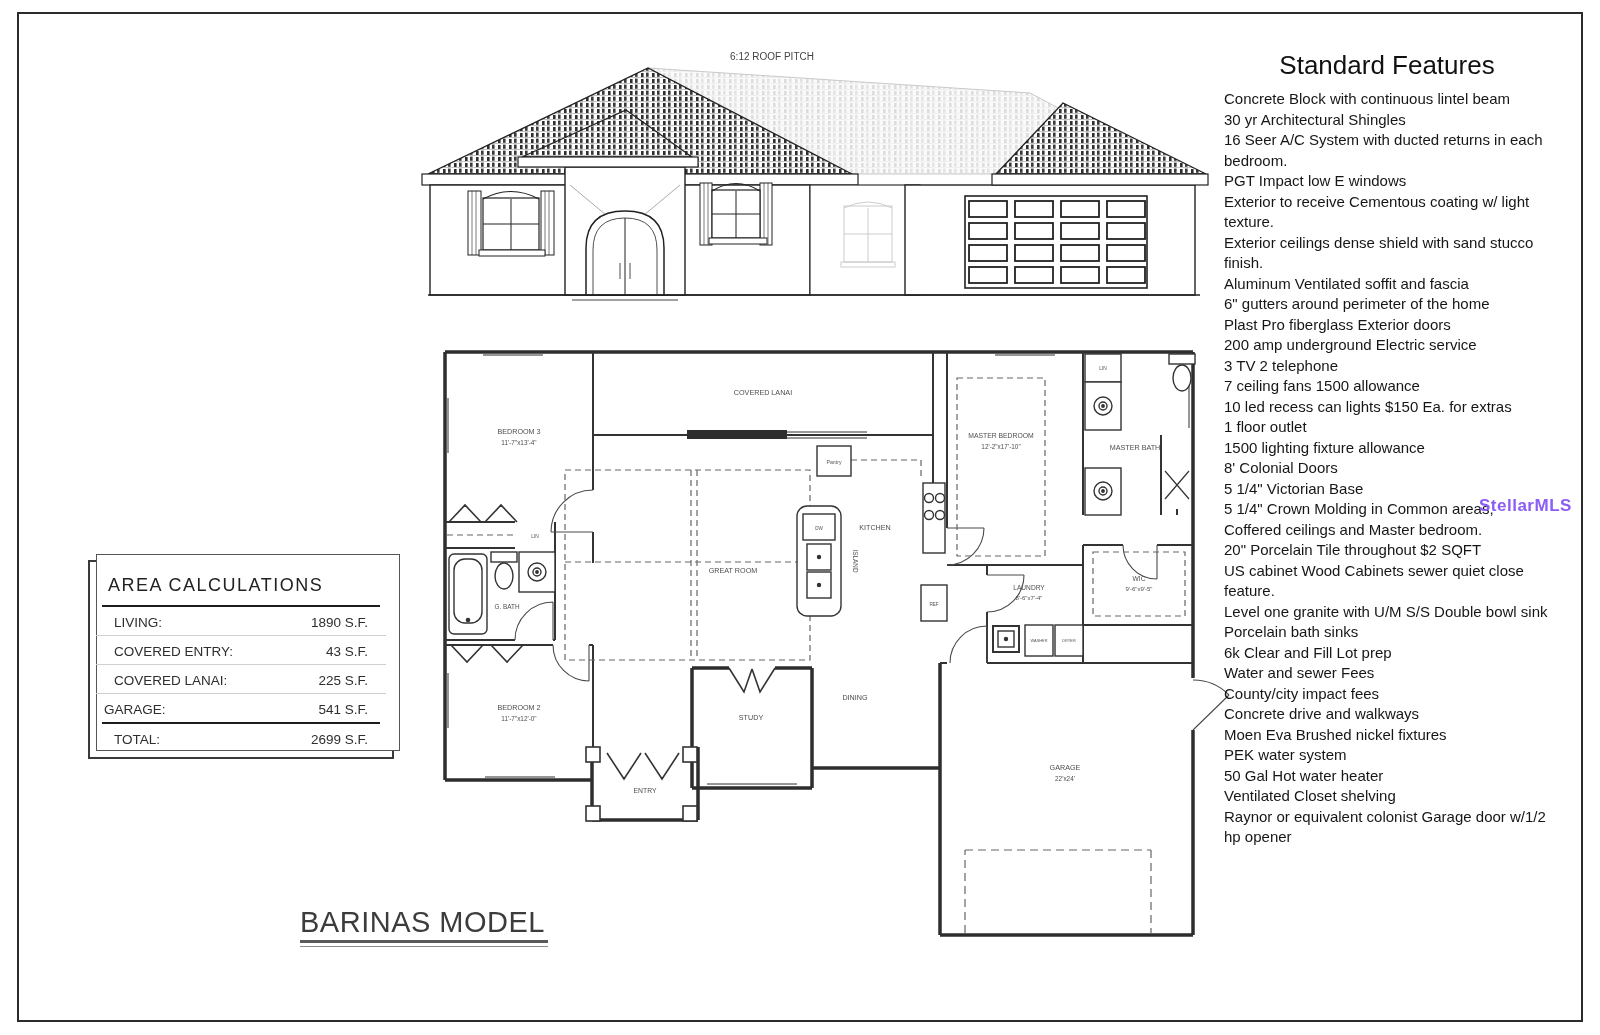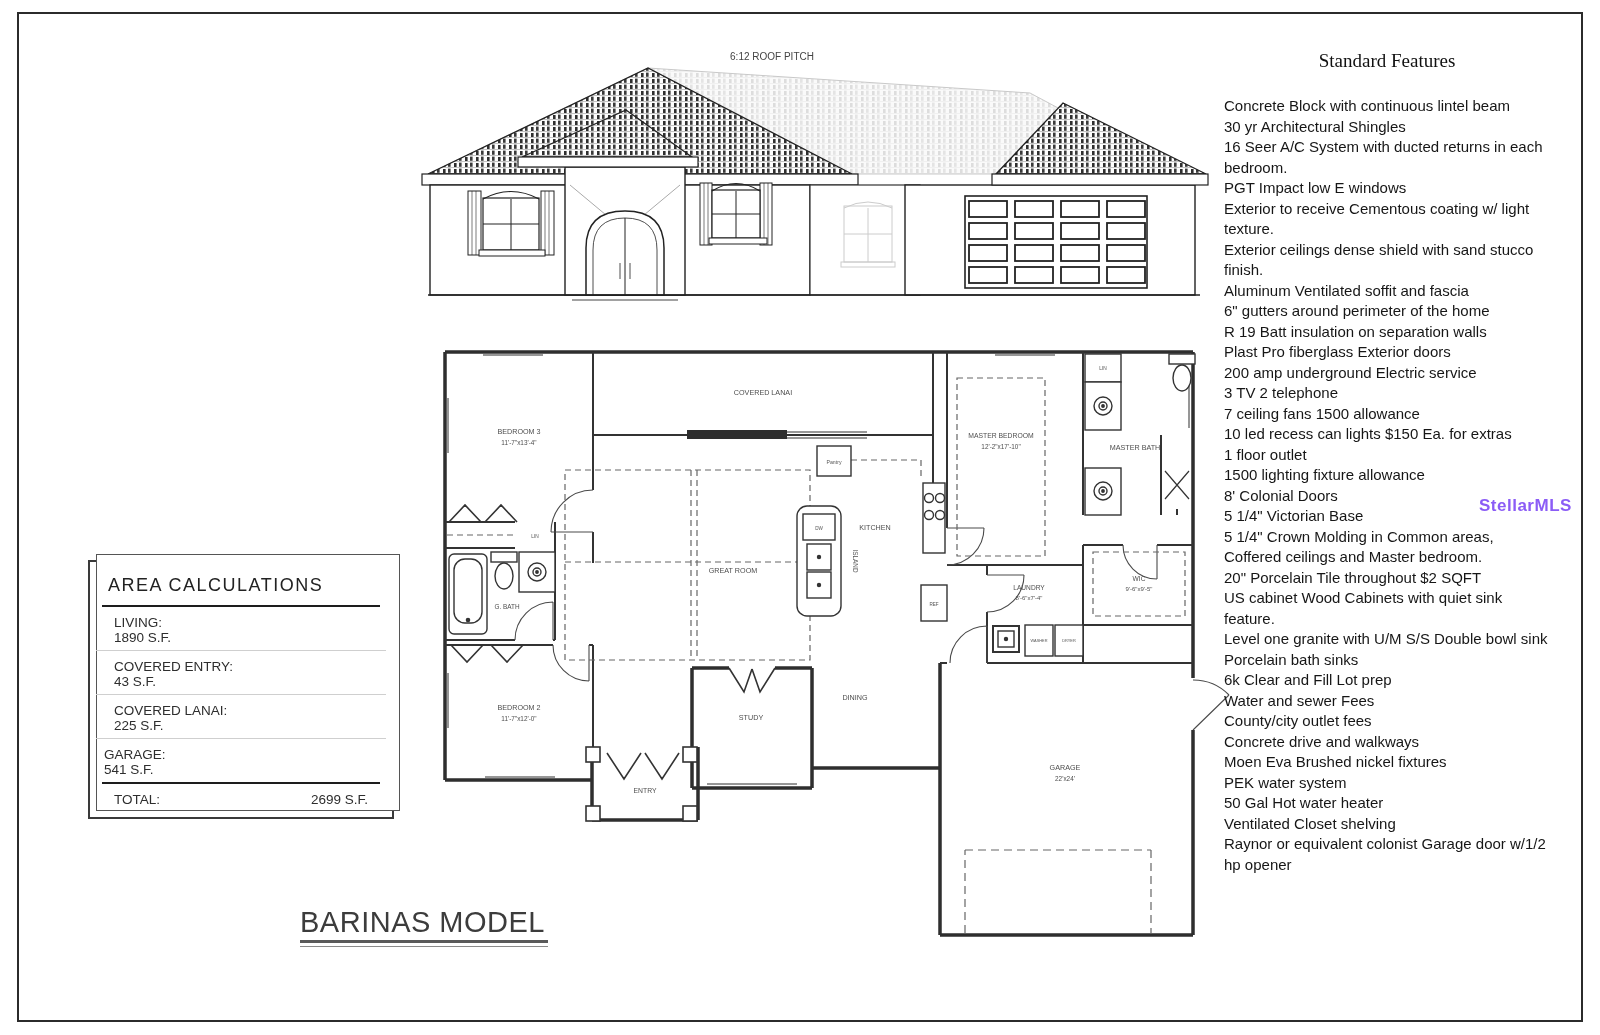--- a/index.html
+++ b/index.html
@@ -3,28 +3,28 @@
 <meta charset="utf-8">
 <style>
   html,body{margin:0;padding:0;background:#fff;}
   body{width:1600px;height:1035px;position:relative;font-family:"Liberation Sans",sans-serif;color:#1a1a1a;overflow:hidden;}
   .sheet-border{position:absolute;left:17px;top:12px;width:1562px;height:1006px;border:2px solid #2b2b2b;}
   
   .elev{position:absolute;left:420px;top:48px;width:790px;height:260px;}
   .plan{position:absolute;left:435px;top:338px;width:800px;height:610px;}
   
   .features{position:absolute;left:1224px;top:50px;width:326px;}
-  .features .title{font-size:19px;text-align:center;color:#111;margin-bottom:24px;font-family:Liberation Serif, serif;}
+  .features .title{font-size:26px;text-align:center;color:#111;margin-bottom:8px;}
   .features .item{font-size:15px;line-height:20.5px;color:#161616;}
   
   .ac-box{position:absolute;left:88px;top:560px;width:302px;background:#fff;border:2px solid #3a3a3a;z-index:2;}
   .ac-box::before{content:"";position:absolute;left:6px;top:-8px;width:100%;height:100%;border:1.5px solid #555;z-index:-1;background:#fff;}
   .ac-title{font-size:18px;letter-spacing:1.5px;color:#222;padding:13px 18px 9px 18px;}
   .ac-rule{border-top:2.5px solid #1d1d1d;margin:0 12px;}
-  .ac-row{display:flex;justify-content:space-between;padding:8px 18px 5px 18px;font-size:13.5px;color:#2e2e2e;border-bottom:1px solid #cfcfcf;margin:0 6px;flex-direction:column;}
+  .ac-row{display:flex;justify-content:space-between;padding:8px 18px 5px 18px;font-size:13.5px;color:#2e2e2e;border-bottom:1px solid #cfcfcf;margin:0 6px;}
   .ac-row:last-child{border-bottom:none;padding-left:8px;}
   .ac-total{display:flex;justify-content:space-between;padding:8px 18px 10px 18px;font-size:13.5px;color:#2e2e2e;margin:0 6px;}
   
   .model{position:absolute;left:300px;top:906px;z-index:2;}
   .model .name{font-size:29px;color:#3c3c3c;letter-spacing:0.5px;}
   .model .rule{width:248px;height:3px;border-top:3px solid #5a5a5a;border-bottom:1px solid #8a8a8a;margin-top:1px;}
   .watermark{position:absolute;left:1479px;top:496px;font-size:17px;font-weight:bold;color:#8b5cf6;letter-spacing:0.5px;z-index:3;}
   svg text{font-family:"Liberation Sans",sans-serif;}
 </style>
 </head>
@@ -317,21 +317,20 @@
 
       <div class="item">Exterior to receive Cementous coating w/ light texture.</div>
 
       <div class="item">Exterior ceilings dense shield with sand stucco finish.</div>
 
       <div class="item">Aluminum Ventilated soffit and fascia</div>
 
       <div class="item">6" gutters around perimeter of the home</div>
 
 
-      <div class="item">R 19 Batt insulation on separation walls</div>
 
       <div class="item">Plast Pro fiberglass Exterior doors</div>
 
       <div class="item">200 amp underground Electric service</div>
 
       <div class="item">3 TV 2 telephone</div>
 
       <div class="item">7 ceiling fans 1500 allowance</div>
 
       <div class="item">10 led recess can lights $150 Ea. for extras</div>
@@ -341,31 +340,31 @@
       <div class="item">1500 lighting fixture allowance</div>
 
       <div class="item">8' Colonial Doors</div>
 
       <div class="item">5 1/4" Victorian Base</div>
 
       <div class="item">5 1/4" Crown Molding in Common areas, Coffered ceilings and Master bedroom.</div>
 
       <div class="item">20" Porcelain Tile throughout $2 SQFT</div>
 
-      <div class="item">US cabinet Wood Cabinets with quiet sink feature.</div>
+      <div class="item">US cabinet Wood Cabinets sewer quiet close feature.</div>
 
       <div class="item">Level one granite with U/M S/S Double bowl sink</div>
 
       <div class="item">Porcelain bath sinks</div>
 
       <div class="item">6k Clear and Fill Lot prep</div>
 
       <div class="item">Water and sewer Fees</div>
 
-      <div class="item">County/city outlet fees</div>
+      <div class="item">County/city impact fees</div>
 
       <div class="item">Concrete drive and walkways</div>
 
       <div class="item">Moen Eva Brushed nickel fixtures</div>
 
       <div class="item">PEK water system</div>
 
       <div class="item">50 Gal Hot water heater</div>
 
 

